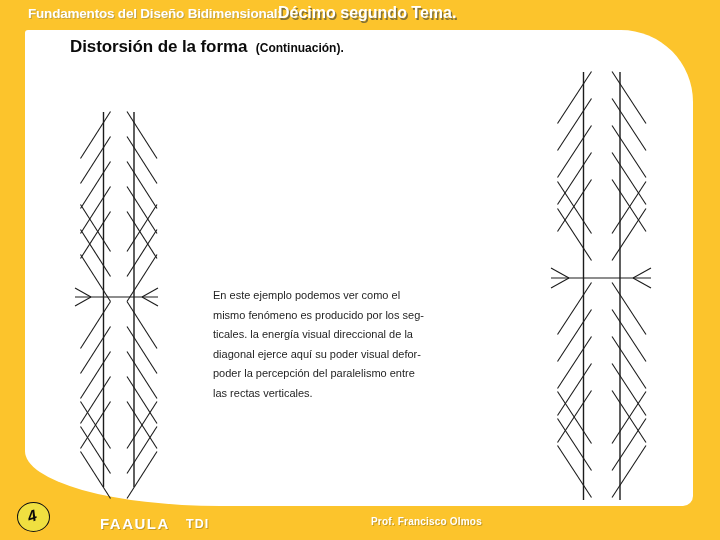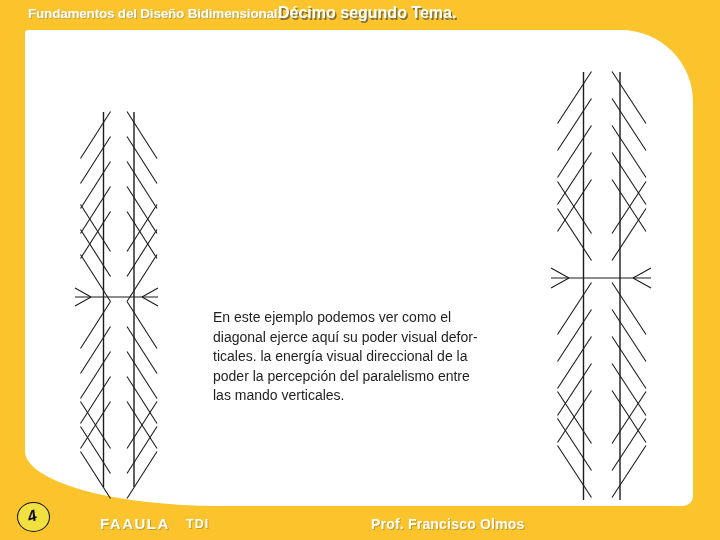--- a/index.html
+++ b/index.html
@@ -32,37 +32,37 @@
     text-align:right;
   }
   .slide-title{position:absolute;left:70px;top:37px;white-space:nowrap;}
   .slide-title .main{
     font-size:17px;font-weight:800;color:#0b0b0b;letter-spacing:-0.1px;
   }
   .slide-title .sub{
     font-size:12px;font-weight:800;color:#0b0b0b;margin-left:4px;
   }
   .body-paragraph{
-    position:absolute;left:213px;top:308px;width:330px;
-    font-size:14px;line-height:19.6px;color:#1f1f1f;
+    position:absolute;left:213px;top:286px;width:330px;
+    font-size:11px;line-height:19.6px;color:#1f1f1f;
   }
   .figures-svg{position:absolute;left:0;top:0;pointer-events:none;}
   .footer-org{
     position:absolute;left:100px;top:515px;
     color:var(--white,#fff);font-size:15px;font-weight:800;letter-spacing:1.5px;
     text-shadow:1px 1px 0 rgba(160,125,30,0.6);white-space:nowrap;
   }
   .footer-code{
     position:absolute;left:186px;top:517px;
     color:var(--white,#fff);font-size:12.5px;font-weight:700;letter-spacing:1px;
     text-shadow:1px 1px 0 rgba(160,125,30,0.6);white-space:nowrap;
   }
   .footer-prof{
     position:absolute;left:371px;top:516px;
-    color:var(--white,#fff);font-size:14px;font-weight:800;letter-spacing:0.2px;
+    color:var(--white,#fff);font-size:10px;font-weight:800;letter-spacing:0.2px;
     text-shadow:1px 1px 0 rgba(160,125,30,0.6);white-space:nowrap;
   }
   .slide-badge{
     position:absolute;left:17px;top:502px;width:33px;height:30px;
     background:var(--badge,#F0E040);
     border:1.7px solid #111;border-radius:50%;
     display:flex;align-items:center;justify-content:center;
     cursor:pointer;
   }
   .slide-badge .glyph{
@@ -76,20 +76,24 @@
 
 <div id="stage" style="--yellow: #FCC42C; --badge: #F0E040; --white: #FFFFFF;">
 
   <div class="content-area"></div>
 
   <div class="header-bar">
     <span class="header-course">Fundamentos del Diseño Bidimensional:</span>
     <span class="header-topic">Décimo segundo Tema.</span>
   </div>
 
+  <div class="slide-title">
+    <span class="main">Distorsión de la forma</span>
+    <span class="sub">(Continuación).</span>
+  </div>
 
   <svg class="figures-svg" width="720" height="540" viewBox="0 0 720 540">
     <g id="fig-left">
         <line x1="103.5" y1="112" x2="103.5" y2="487" stroke="#1c1c1c" stroke-width="1.4"></line>
         <line x1="134" y1="112" x2="134" y2="487" stroke="#1c1c1c" stroke-width="1.4"></line>
         <line x1="75" y1="297" x2="158" y2="297" stroke="#1c1c1c" stroke-width="1.2"></line>
         <line x1="91" y1="297" x2="75" y2="288" stroke="#1c1c1c" stroke-width="1.1"></line>
         <line x1="91" y1="297" x2="75" y2="306" stroke="#1c1c1c" stroke-width="1.1"></line>
         <line x1="142" y1="297" x2="158" y2="288" stroke="#1c1c1c" stroke-width="1.1"></line>
         <line x1="142" y1="297" x2="158" y2="306" stroke="#1c1c1c" stroke-width="1.1"></line>
@@ -162,24 +166,25 @@
         <line x1="612" y1="443.5" x2="646" y2="391.5" stroke="#1c1c1c" stroke-width="1.1"></line>
         <line x1="591.5" y1="470.5" x2="557.5" y2="418.5" stroke="#1c1c1c" stroke-width="1.1"></line>
         <line x1="612" y1="470.5" x2="646" y2="418.5" stroke="#1c1c1c" stroke-width="1.1"></line>
         <line x1="591.5" y1="497.5" x2="557.5" y2="445.5" stroke="#1c1c1c" stroke-width="1.1"></line>
         <line x1="612" y1="497.5" x2="646" y2="445.5" stroke="#1c1c1c" stroke-width="1.1"></line>
       </g>
   </svg>
 
   <div class="body-paragraph">
     <div>En este ejemplo podemos ver como el</div>
+    <div>mismo fenómeno es producido por los seg-</div>
+    <div>ticales.  la energía visual direccional de la</div>
     <div>diagonal ejerce aquí su poder visual defor-</div>
-    <div>ticales.  la energía visual direccional de la</div>
     <div>poder la percepción del paralelismo entre</div>
-    <div>las mando verticales.</div>
+    <div>las rectas verticales.</div>
   </div>
 
   <span class="footer-org">FAAULA</span>
   <span class="footer-code">TDI</span>
   <span class="footer-prof">Prof. Francisco Olmos</span>
 
   <div class="slide-badge">
     <span class="glyph">4</span>
   </div>
 

